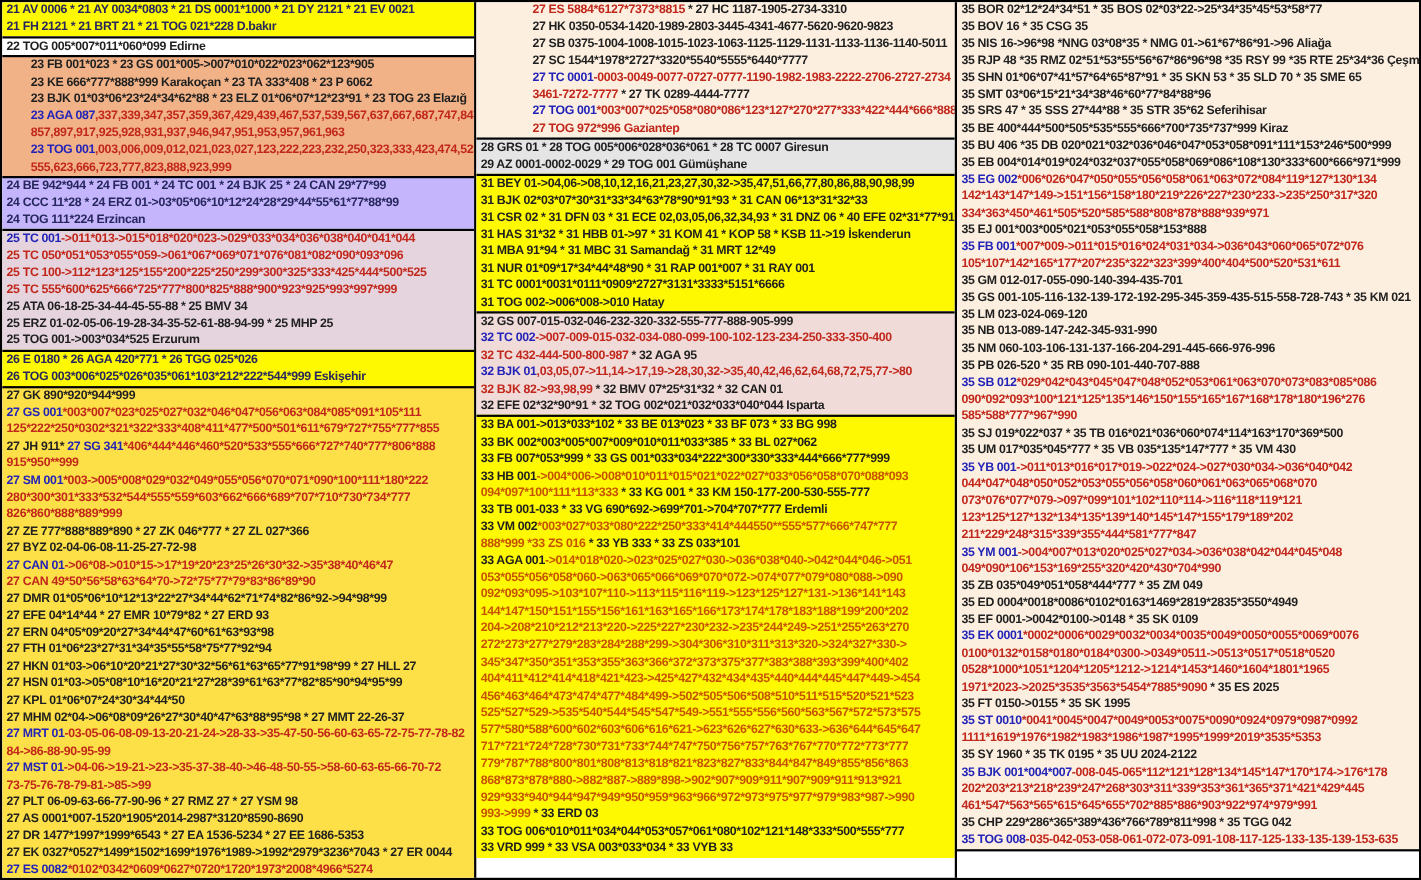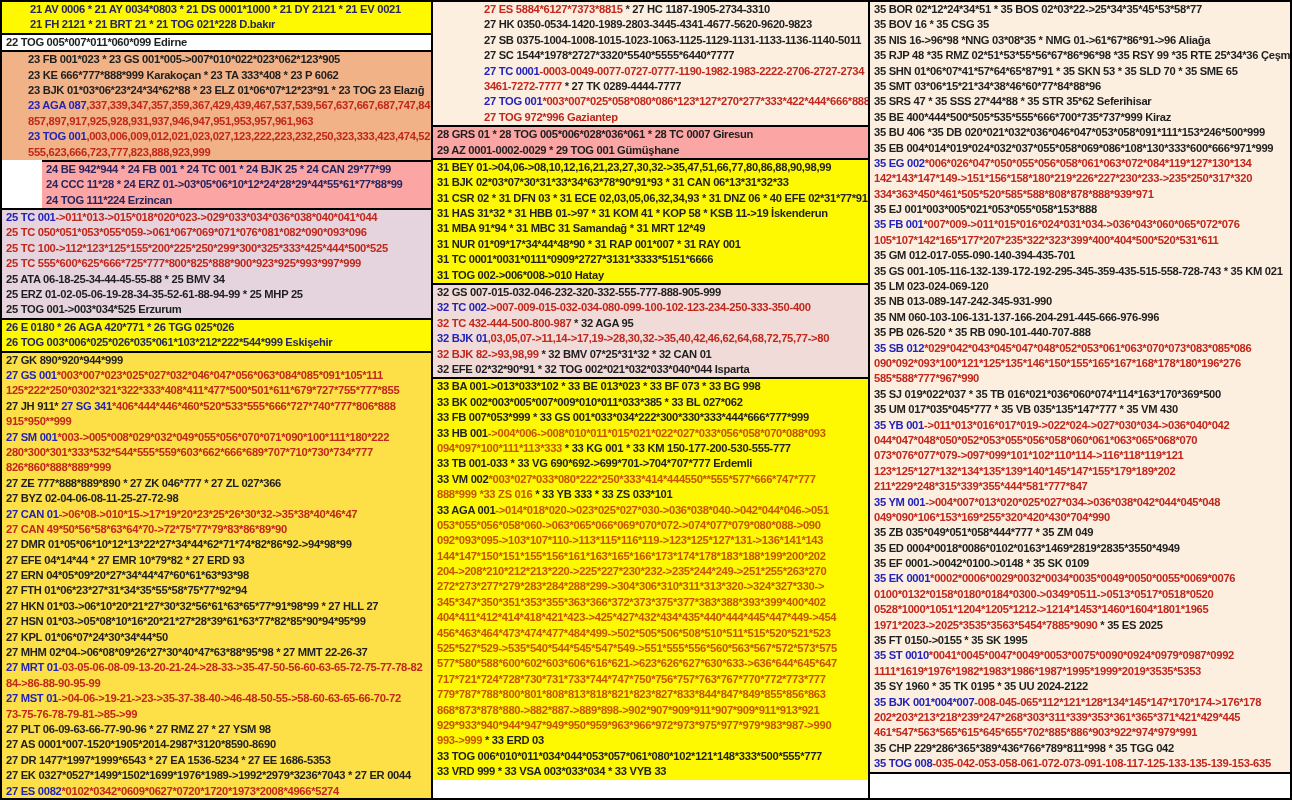--- a/index.html
+++ b/index.html
@@ -26,37 +26,37 @@
   .seg-n{color:#27275e;}   
   .seg-b{color:#2323b8;}   
   .seg-r{color:#c1271b;}   
   .seg-o{color:#c75300;}   
 </style>
 </head>
 <body>
 
 <div class="table">
     <div class="col">
-      <div class="block" style="background: rgb(254, 249, 0); padding-left: 24px;">
+      <div class="block" style="background: rgb(254, 249, 0);">
         <div class="row"><span class="seg-n">21 AV 0006 * 21 AY 0034*0803 *  21 DS 0001*1000 * 21 DY 2121 * 21 EV 0021</span></div>
         <div class="row"><span class="seg-n">21 FH 2121 * 21 BRT 21 * 21 TOG 021*228 D.bakır</span></div>
       </div>
       <div class="block" style="background: rgb(255, 255, 255);">
         <div class="row"><span class="seg-k">22 TOG 005*007*011*060*099 Edirne</span></div>
       </div>
       <div class="block" style="background: rgb(241, 178, 135); padding-left: 22px;">
         <div class="row"><span class="seg-k">23 FB 001*023 * 23 GS 001*005-&gt;007*010*022*023*062*123*905</span></div>
         <div class="row"><span class="seg-k">23 KE 666*777*888*999 Karakoçan * 23 TA 333*408 * 23 P 6062</span></div>
         <div class="row"><span class="seg-k">23 BJK 01*03*06*23*24*34*62*88 * 23 ELZ 01*06*07*12*23*91 * 23 TOG 23  Elazığ</span></div>
         <div class="row"><span class="seg-b">23 AGA 087</span><span class="seg-r">,337,339,347,357,359,367,429,439,467,537,539,567,637,667,687,747,847</span></div>
         <div class="row"><span class="seg-r">857,897,917,925,928,931,937,946,947,951,953,957,961,963</span></div>
         <div class="row"><span class="seg-b">23 TOG 001</span><span class="seg-r">,003,006,009,012,021,023,027,123,222,223,232,250,323,333,423,474,523</span></div>
         <div class="row"><span class="seg-r">555,623,666,723,777,823,888,923,999</span></div>
       </div>
-      <div class="block" style="background: #fca5a5; margin-left: 40px;">
+      <div class="block" style="background: #c4b5fd;">
         <div class="row"><span class="seg-n">24 BE 942*944  * 24 FB 001 * 24 TC 001 * 24 BJK 25 * 24 CAN 29*77*99</span></div>
         <div class="row"><span class="seg-n">24 CCC 11*28 * 24 ERZ 01-&gt;03*05*06*10*12*24*28*29*44*55*61*77*88*99</span></div>
         <div class="row"><span class="seg-n">24 TOG 111*224 Erzincan</span></div>
       </div>
       <div class="block" style="background: rgb(229, 212, 221);">
         <div class="row"><span class="seg-b">25 TC 001</span><span class="seg-r">-&gt;011*013-&gt;015*018*020*023-&gt;029*033*034*036*038*040*041*044</span></div>
         <div class="row"><span class="seg-r">25 TC 050*051*053*055*059-&gt;061*067*069*071*076*081*082*090*093*096</span></div>
         <div class="row"><span class="seg-r">25 TC 100-&gt;112*123*125*155*200*225*250*299*300*325*333*425*444*500*525</span></div>
         <div class="row"><span class="seg-r">25 TC 555*600*625*666*725*777*800*825*888*900*923*925*993*997*999</span></div>
         <div class="row"><span class="seg-k">25 ATA 06-18-25-34-44-45-55-88 * 25 BMV 34</span></div>
@@ -103,21 +103,21 @@
       <div class="block" style="background: rgb(252, 239, 224); padding-left: 47px;">
         <div class="row"><span class="seg-r">27 ES 5884*6127*7373*8815</span><span class="seg-k"> * 27 HC 1187-1905-2734-3310</span></div>
         <div class="row"><span class="seg-k">27 HK 0350-0534-1420-1989-2803-3445-4341-4677-5620-9620-9823</span></div>
         <div class="row"><span class="seg-k">27 SB 0375-1004-1008-1015-1023-1063-1125-1129-1131-1133-1136-1140-5011</span></div>
         <div class="row"><span class="seg-k">27 SC 1544*1978*2727*3320*5540*5555*6440*7777</span></div>
         <div class="row"><span class="seg-b">27 TC 0001</span><span class="seg-r">-0003-0049-0077-0727-0777-1190-1982-1983-2222-2706-2727-2734</span></div>
         <div class="row"><span class="seg-r">3461-7272-7777</span><span class="seg-k"> * 27 TK 0289-4444-7777</span></div>
         <div class="row"><span class="seg-b">27 TOG 001</span><span class="seg-r">*003*007*025*058*080*086*123*127*270*277*333*422*444*666*888</span></div>
         <div class="row"><span class="seg-r">27 TOG 972*996 Gaziantep</span></div>
       </div>
-      <div class="block" style="background: #fca5a5;">
+      <div class="block" style="background: #e5e5e5;">
         <div class="row"><span class="seg-k">28 GRS 01 * 28 TOG 005*006*028*036*061 * 28 TC 0007 Giresun</span></div>
         <div class="row"><span class="seg-k">29 AZ 0001-0002-0029 * 29 TOG 001 Gümüşhane</span></div>
       </div>
       <div class="block" style="background: rgb(254, 249, 0);">
         <div class="row"><span class="seg-k">31 BEY 01-&gt;04,06-&gt;08,10,12,16,21,23,27,30,32-&gt;35,47,51,66,77,80,86,88,90,98,99</span></div>
         <div class="row"><span class="seg-k">31 BJK 02*03*07*30*31*33*34*63*78*90*91*93 * 31 CAN 06*13*31*32*33</span></div>
         <div class="row"><span class="seg-k">31 CSR 02 * 31 DFN 03 * 31 ECE 02,03,05,06,32,34,93 * 31 DNZ 06 * 40 EFE 02*31*77*91</span></div>
         <div class="row"><span class="seg-k">31 HAS 31*32 * 31 HBB 01-&gt;97 * 31 KOM 41 * KOP 58 * KSB 11-&gt;19 İskenderun</span></div>
         <div class="row"><span class="seg-k">31 MBA 91*94 * 31 MBC 31 Samandağ * 31 MRT 12*49</span></div>
         <div class="row"><span class="seg-k">31 NUR 01*09*17*34*44*48*90 * 31 RAP 001*007 * 31 RAY 001</span></div>

